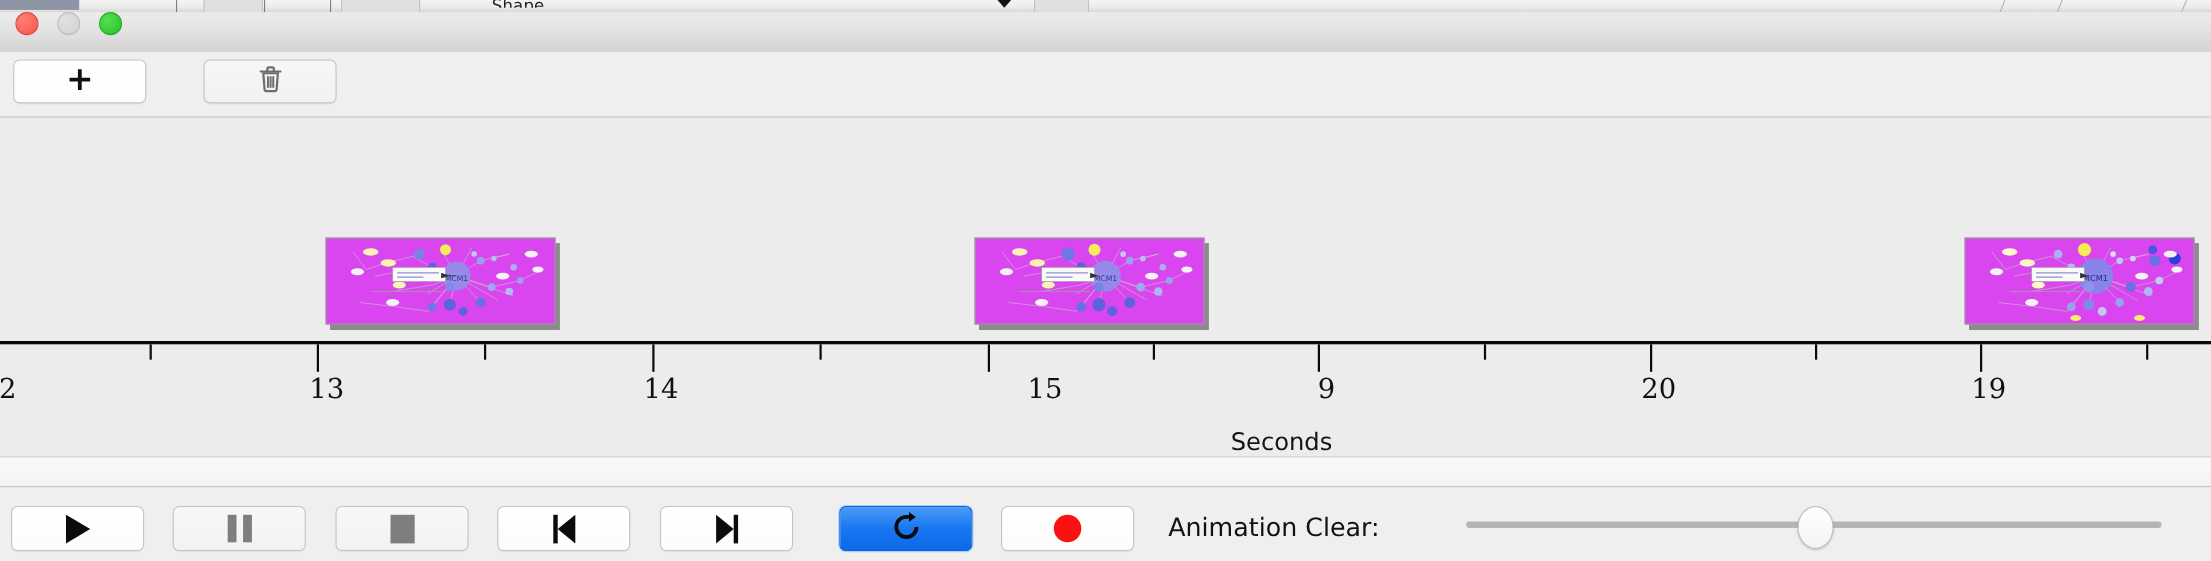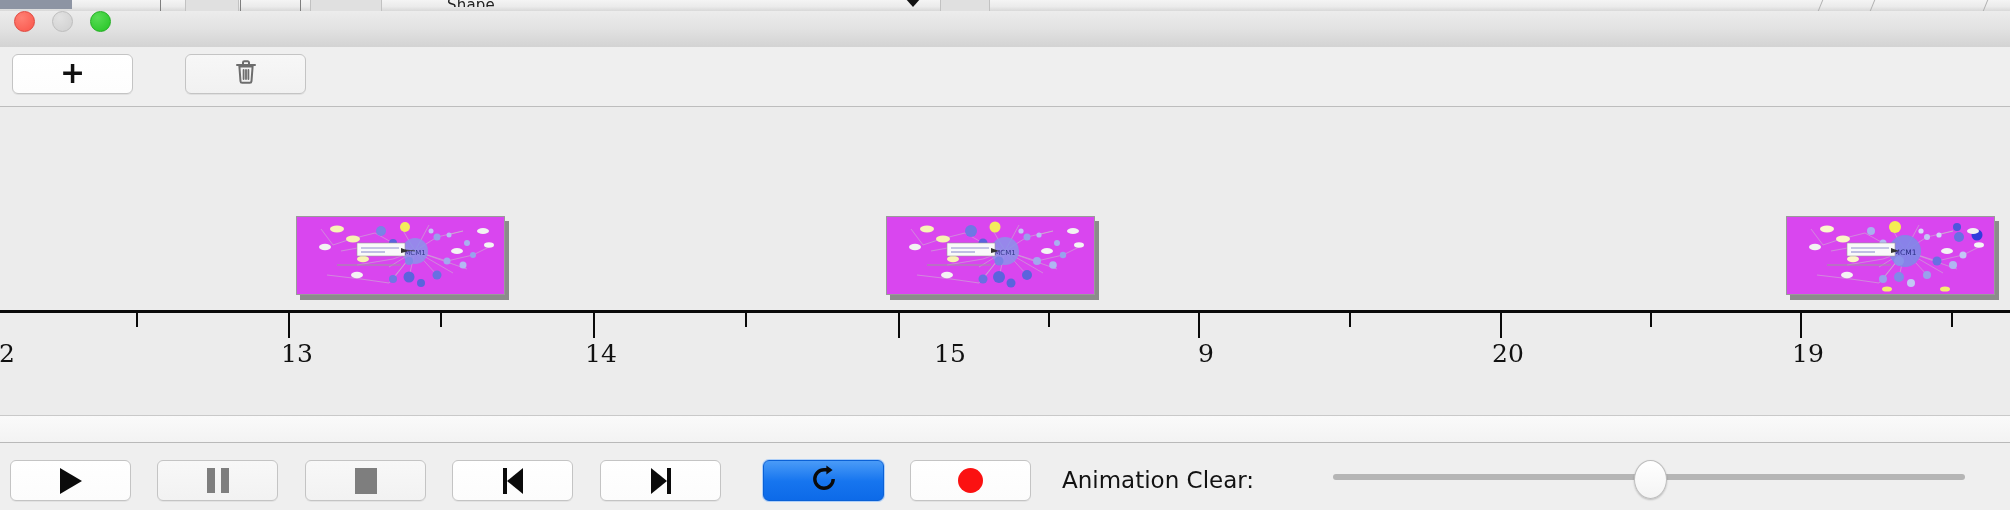--- a/index.html
+++ b/index.html
@@ -325,20 +325,23 @@
     <div class="tick major" style="left:1800px;"></div>
 
     <div class="tick-label" style="left:-1px;">12</div>
     <div class="tick-label" style="left:297px;">13</div>
     <div class="tick-label" style="left:601px;">14</div>
     <div class="tick-label" style="left:906px;margin-left:44px;">15</div>
     <div class="tick-label" style="left:1206px;">9</div>
     <div class="tick-label" style="left:1508px;">20</div>
     <div class="tick-label" style="left:1808px;">19</div>
 
+    <div class="axis-title">
+      <span>Seconds</span>
+    </div>
   </div>
 
   <div class="scrollarea">
     
   </div>
 
   <div class="transport"></div>
 
   <div class="pbtn on" id="play-button">
     <span class="g-play"></span>

